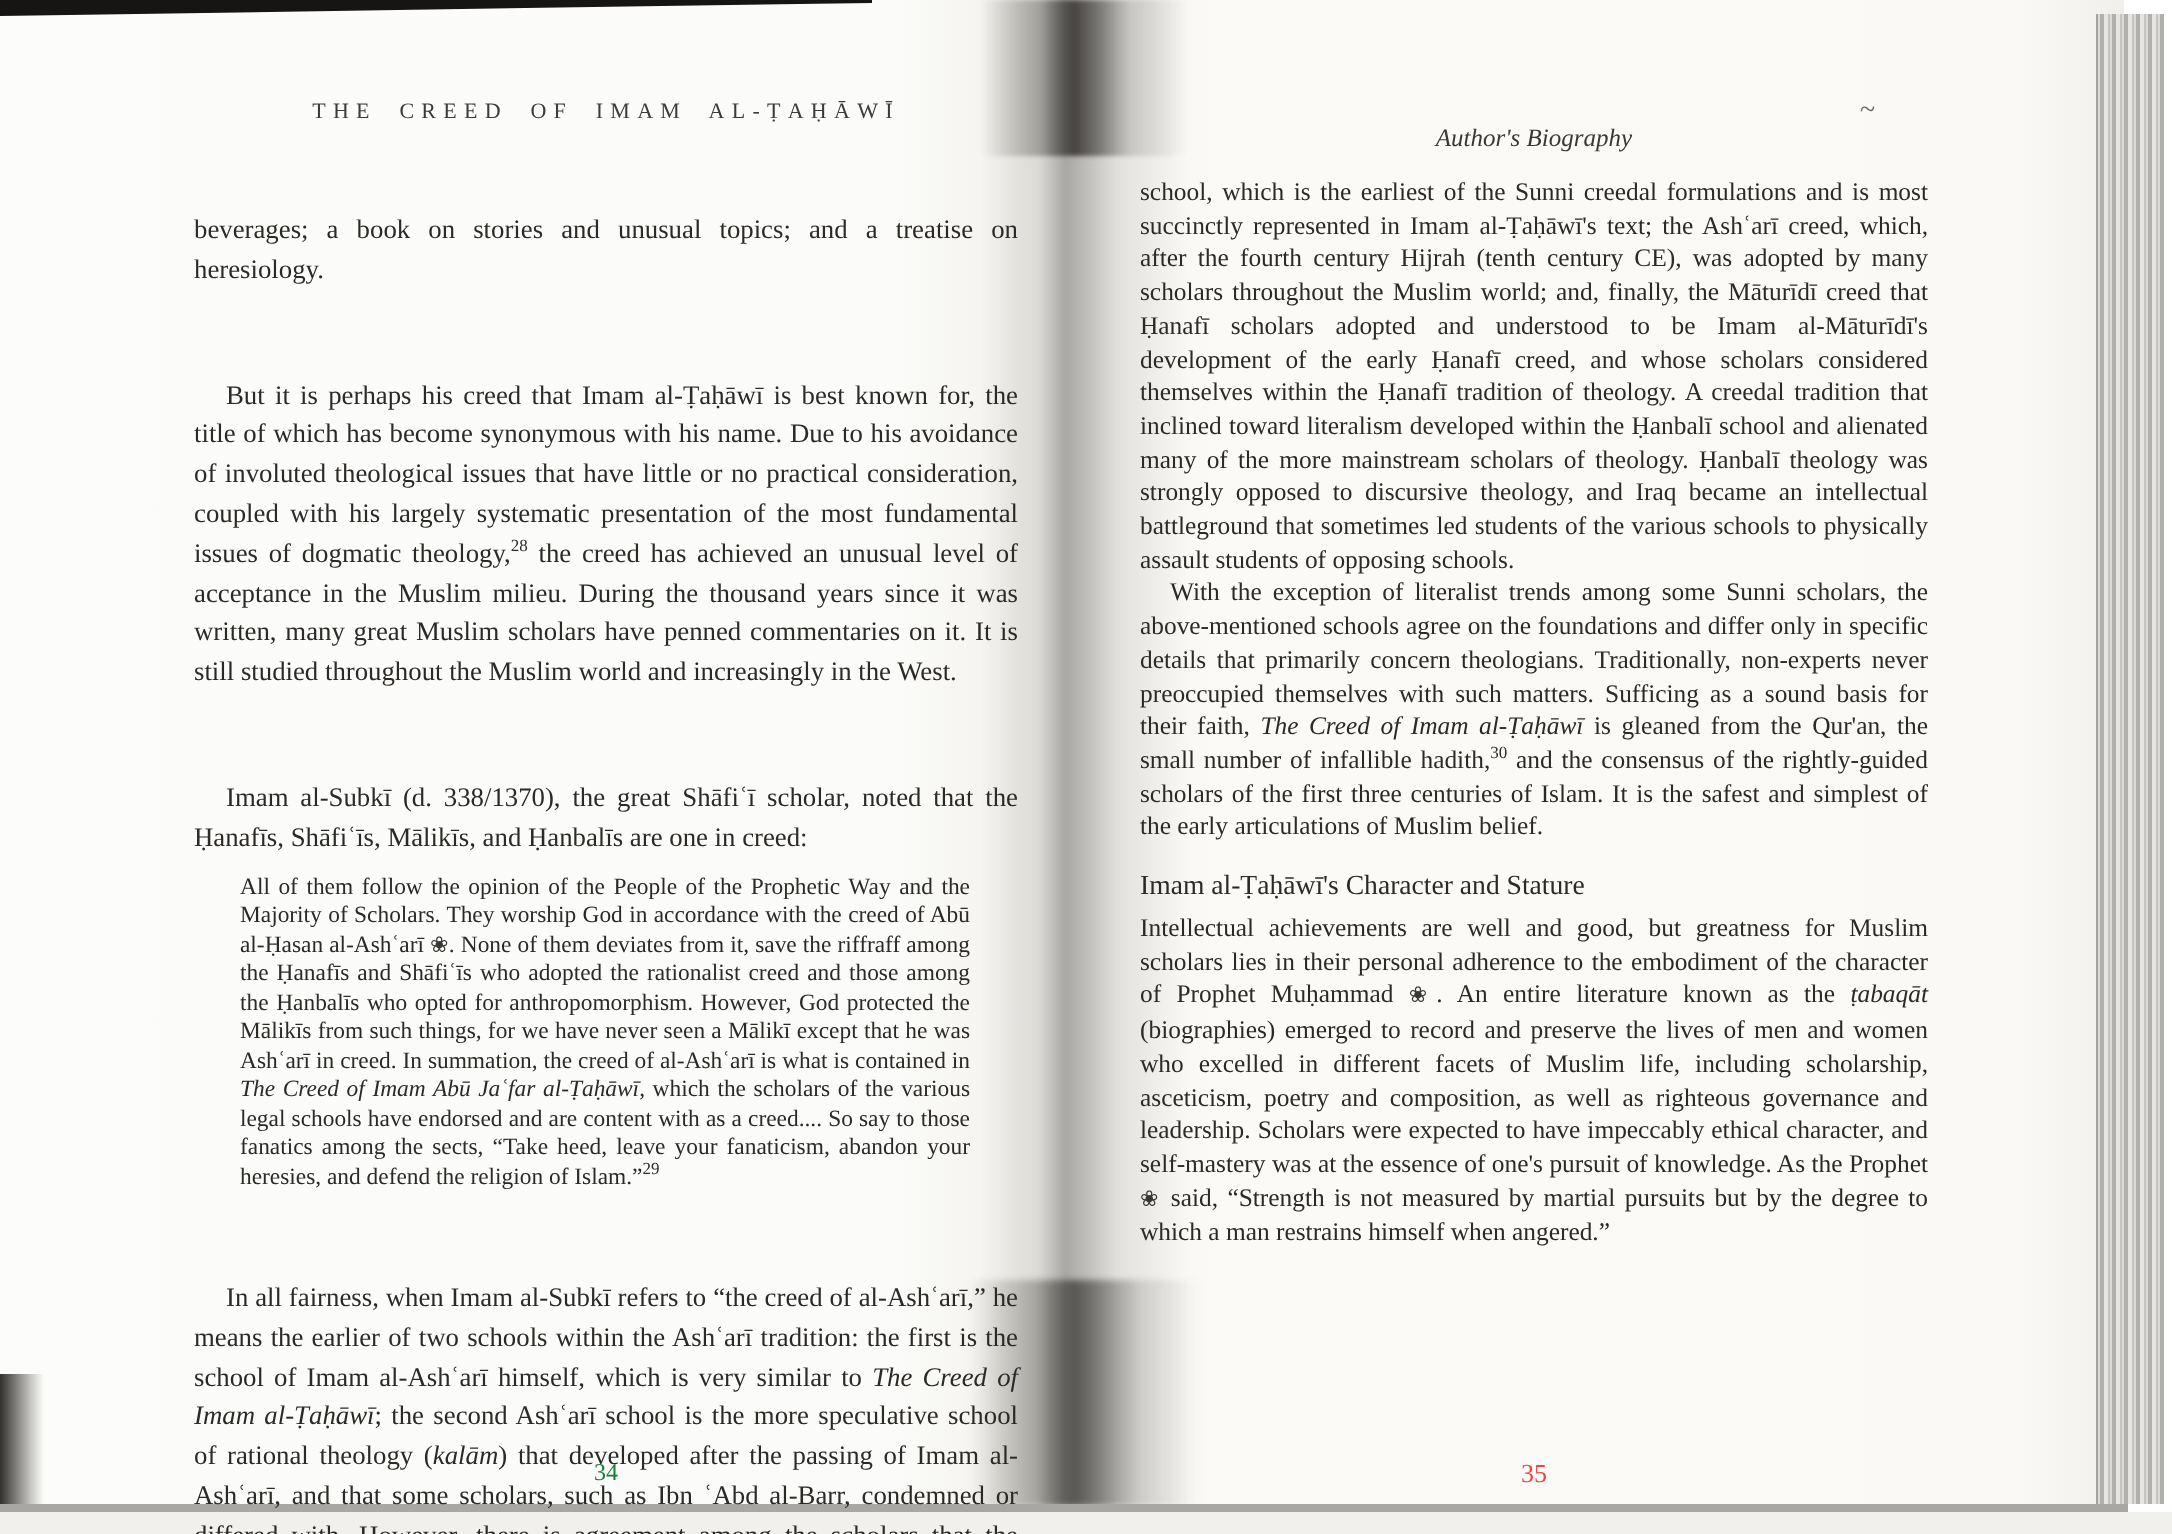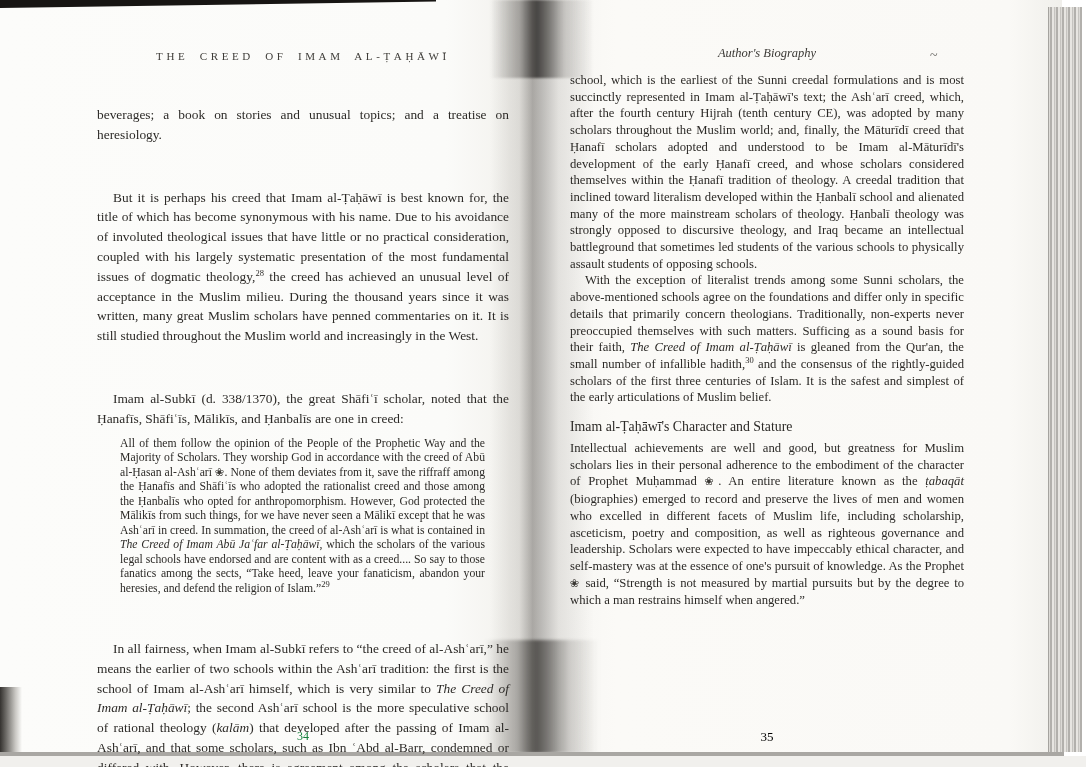--- a/index.html
+++ b/index.html
@@ -63,32 +63,32 @@
     margin:8px 24px 11px 23px;text-align:justify;
   }
   .page-number-left{
     position:absolute;left:97px;top:729px;width:412px;text-align:center;
     font-size:12px;color:#15803d;
   }
 
   
   .right-content{position:absolute;left:570px;top:46px;width:394px;}
   .running-head-right{
-    font-style:italic;font-size:12.5px;text-align:center;color:#3a3834;margin:0 0 11px 0;
+    font-style:italic;font-size:12.5px;text-align:center;color:#3a3834;margin:16px 0 11px 0;
   }
   .right-body p{margin:0;text-align:justify;}
   .right-body .para{font-size:12.7px;line-height:16.7px;}
   .right-body .para.indent{text-indent:15px;}
   .right-body .heading{
     font-weight:normal;font-size:13.8px;line-height:17px;
     margin:12px 0 5px 0;text-align:left;
   }
   .page-number-right{
     position:absolute;left:570px;top:729px;width:394px;text-align:center;
-    font-size:13px;color:#000000;
+    font-size:13px;color:#ef4444;
   }
   .margin-mark{
     position:absolute;left:930px;top:48px;font-size:14px;color:#6b6965;
   }
 
   
   .seg-normal{}
   .seg-italic{font-style:italic;}
   .seg-sup{vertical-align:super;font-size:8.5px;line-height:0;}
   .seg-honorific{font-size:11px;font-family:"DejaVu Sans",sans-serif;color:#3a3834;}

